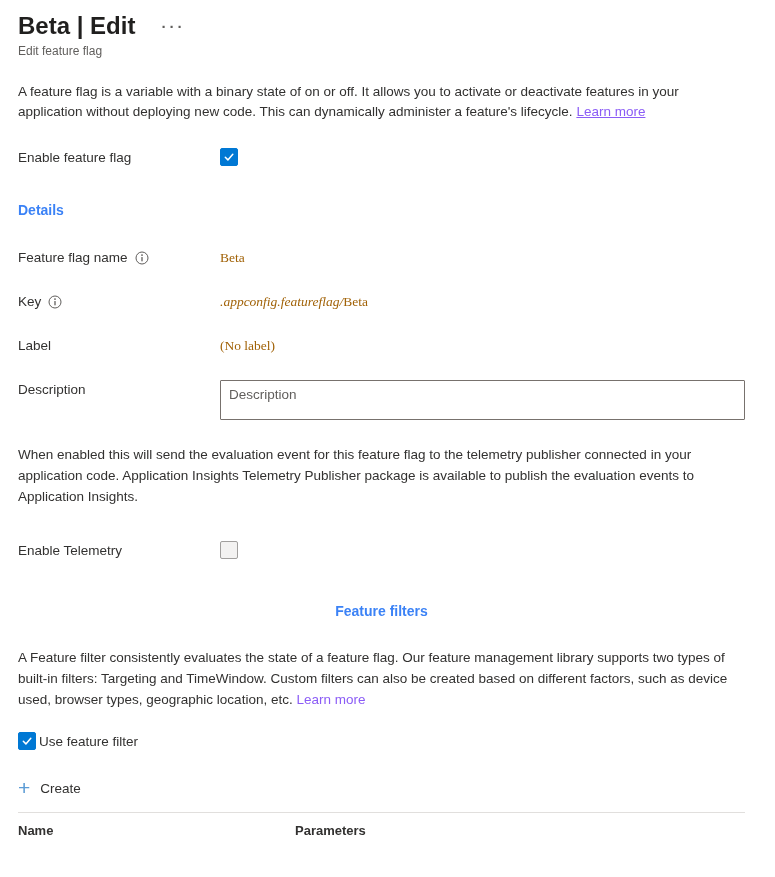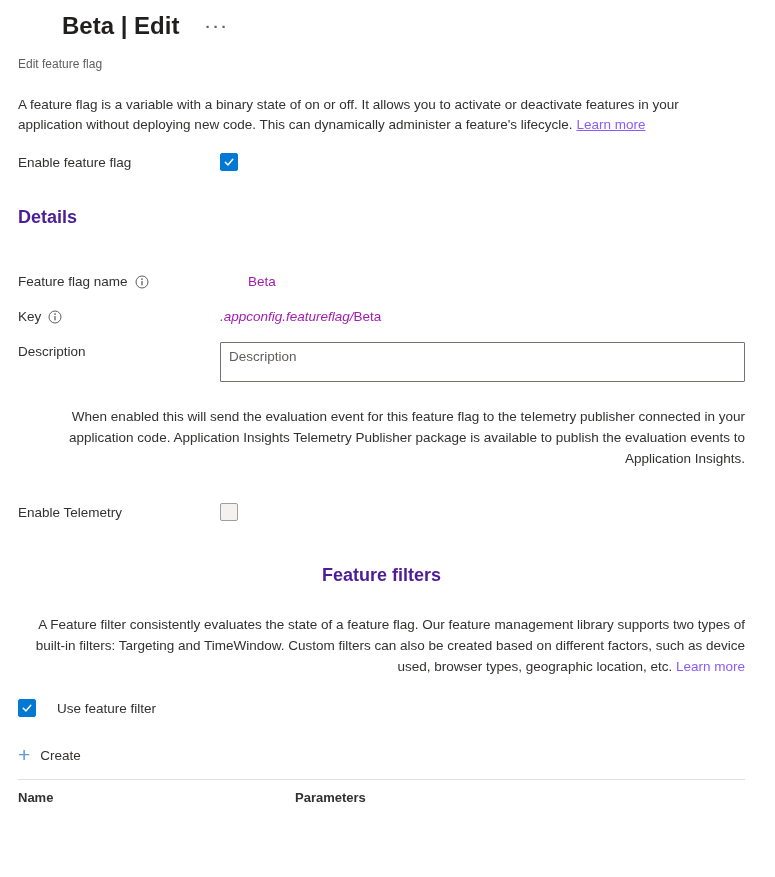--- a/index.html
+++ b/index.html
@@ -6,68 +6,68 @@
   html,body { background:#ffffff; }
   body {
     width: 775px; height: 877px; overflow: hidden;
     font-family: "Liberation Sans", "DejaVu Sans", sans-serif;
     color: #323130; font-size: 13.5px;
   }
   .page { padding: 12px 30px 0 18px; }
 
   
   .title-row { display:flex; align-items:center; }
-  h1.title { font-size: 24px; font-weight: 700; color:#201f1e; line-height: 28px; margin-left: 44px; }
+  h1.title { font-size: 24px; font-weight: 700; color:#201f1e; line-height: 28px; }
   .more-btn { margin-left: 26px; margin-top: 2px; background:none; border:none; cursor:pointer;
     color:#605e5c; font-size:15px; letter-spacing:3px; font-weight:700; line-height:10px; }
-  .subtitle { font-size: 12px; color:#605e5c; margin-top: 17px; }
+  .subtitle { font-size: 12px; color:#605e5c; margin-top: 4px; }
 
   p.desc { margin-top: 24px; max-width: 732px; line-height: 20px; color:#323130; }
   a.link { color:#8b5cf6; text-decoration:none; cursor:pointer; }
   a.link.u { text-decoration:underline; }
 
   
-  .field-row { display:flex; align-items:flex-start; margin-top: 18px; }
+  .field-row { display:flex; align-items:flex-start; margin-top: 26px; }
   .field-label { width: 202px; flex: 0 0 202px; color:#323130; padding-top:2px; display:flex; align-items:center; gap:7px; }
-  .field-value { color:#a21caf; padding-top:2px; }
+  .field-value { color:#a16207; padding-top:2px;font-family:Liberation Serif, serif; }
 
-  .section-h { font-size: 18px; font-weight: 700; color:#4c1d95; }
+  .section-h { font-size: 14px; font-weight: 700; color:#3b82f6; }
 
   
   .checkbox { width:18px; height:18px; border-radius:2px; display:inline-flex;
     align-items:center; justify-content:center; cursor:pointer; flex:0 0 18px; }
   .checkbox.checked { background:#0078d4; border:1px solid #0078d4; }
   .checkbox.disabled { background:#f3f2f1; border:1px solid #a19f9d; cursor:default; }
 
   .italic { font-style: italic; text-align: center; }
 
   textarea.desc-input {
     width: 527px; height: 40px; resize:none; border:1px solid #77716d; border-radius:1px;
     font-family: "Liberation Sans", sans-serif; font-size:13.5px; color:#323130;
     padding: 6px 8px; outline:none;
   }
   textarea.desc-input::placeholder { color:#605e5c; }
 
   
-  .inline-check-row { display:flex; align-items:center; gap:21px; margin-top:22px; }
+  .inline-check-row { display:flex; align-items:center; gap:3px; margin-top:22px; }
   .create-btn { display:flex; align-items:center; gap:10px; margin-top:30px; background:none;
     border:none; cursor:pointer; font-family:inherit; font-size:13.5px; color:#323130; }
   .plus-glyph { color:#5b9bd5; font-size:21px; font-weight:400; line-height:16px; }
 
   
   .ff-table { margin-top: 16px; }
   .t-divider { border-top: 1px solid #e1dfdd; }
   .t-head, .t-row { display:flex; align-items:center; }
   .t-head { height: 34px; font-weight:700; font-size:13px; }
   .col-name { width: 277px; flex: 0 0 277px; padding-right:10px; }
   .col-params { flex:1 1 auto; overflow:hidden; white-space:nowrap; text-overflow:ellipsis; padding-right:8px; }
 
-  .mt36 { margin-top:36px; } .mt42 { margin-top:44px;text-align:center; } .mt30 { margin-top:44px;gap:28px; }
+  .mt36 { margin-top:36px; } .mt42 { margin-top:44px;text-align:center; } .mt30 { margin-top:30px; }
   .mt22 { margin-top:34px; } .mt10 { margin-top:10px; }
-  p.tight { max-width: 745px; line-height: 21px; text-align: right; }
+  p.tight { max-width: 745px; line-height: 21px; }
 </style>
 </head>
 <body>
 
 <div class="page">
 
   <div class="title-row">
     <h1 class="title">Beta | Edit</h1>
     <button class="more-btn">···</button>
   </div>
@@ -108,20 +108,26 @@
       <span>Key</span>
       <svg width="14" height="14" viewBox="0 0 14 14">
         <circle cx="7" cy="7" r="6" fill="none" stroke="#605e5c" stroke-width="1"></circle>
         <circle cx="7" cy="4.1" r="0.9" fill="#605e5c"></circle>
         <rect x="6.35" y="5.9" width="1.3" height="4.6" rx="0.65" fill="#605e5c"></rect>
       </svg>
     </div>
     <div class="field-value"><span class="italic">.appconfig.featureflag/</span><span>Beta</span></div>
   </div>
 
+  <div class="field-row">
+    <div class="field-label">
+      <span>Label</span>
+    </div>
+    <div class="field-value">(No label)</div>
+  </div>
 
   <div class="field-row">
     <div class="field-label">
       <span>Description</span>
     </div>
     <textarea class="desc-input" placeholder="Description" style=""></textarea>
   </div>
 
   <p class="desc tight mt10">When enabled this will send the evaluation event for this feature flag to the telemetry publisher connected in your application code. Application Insights Telemetry Publisher package is available to publish the evaluation events to Application Insights.</p>
 

